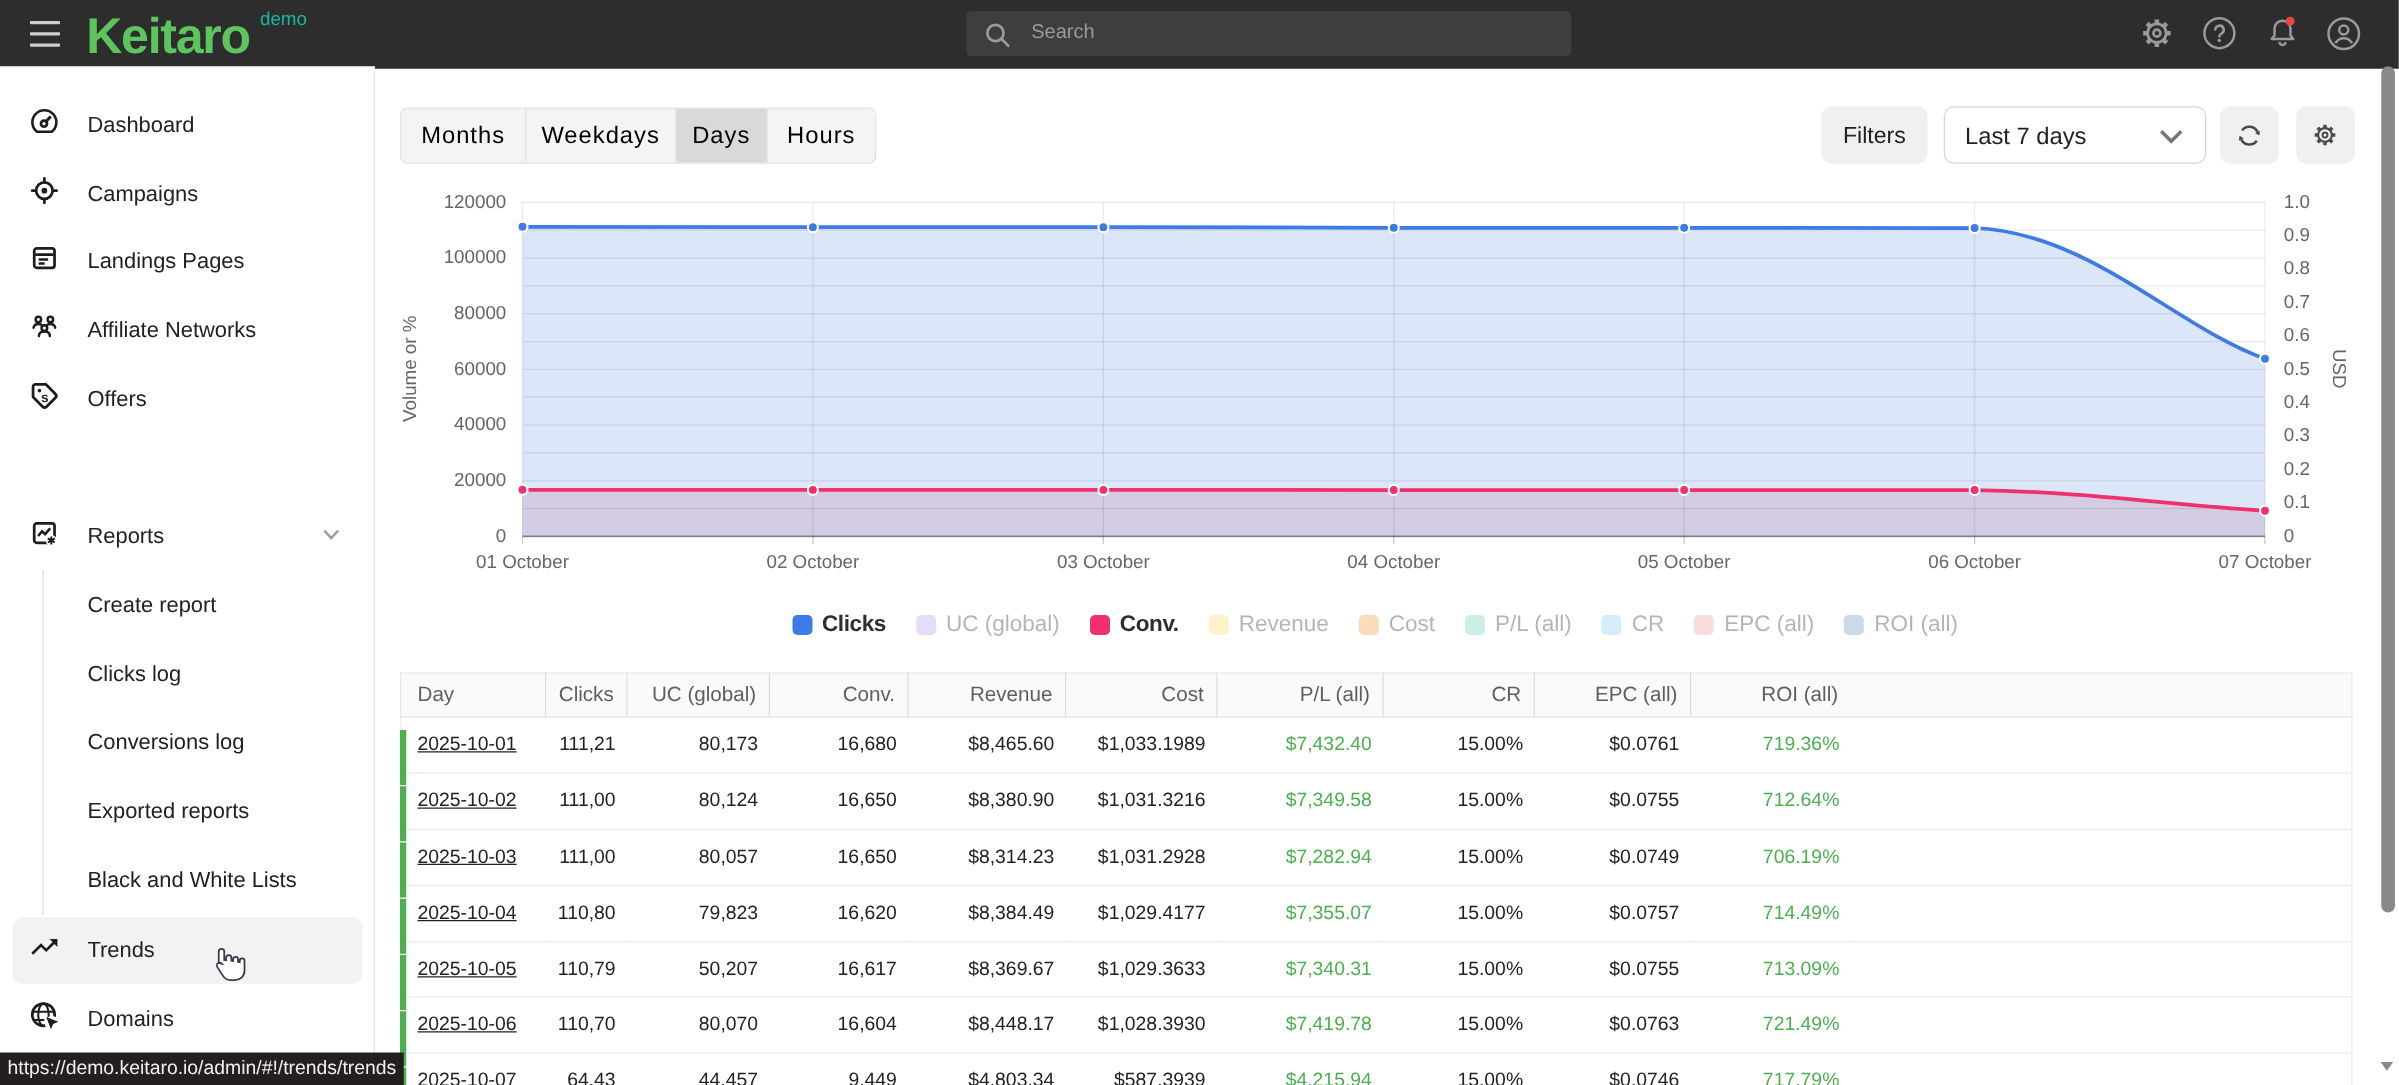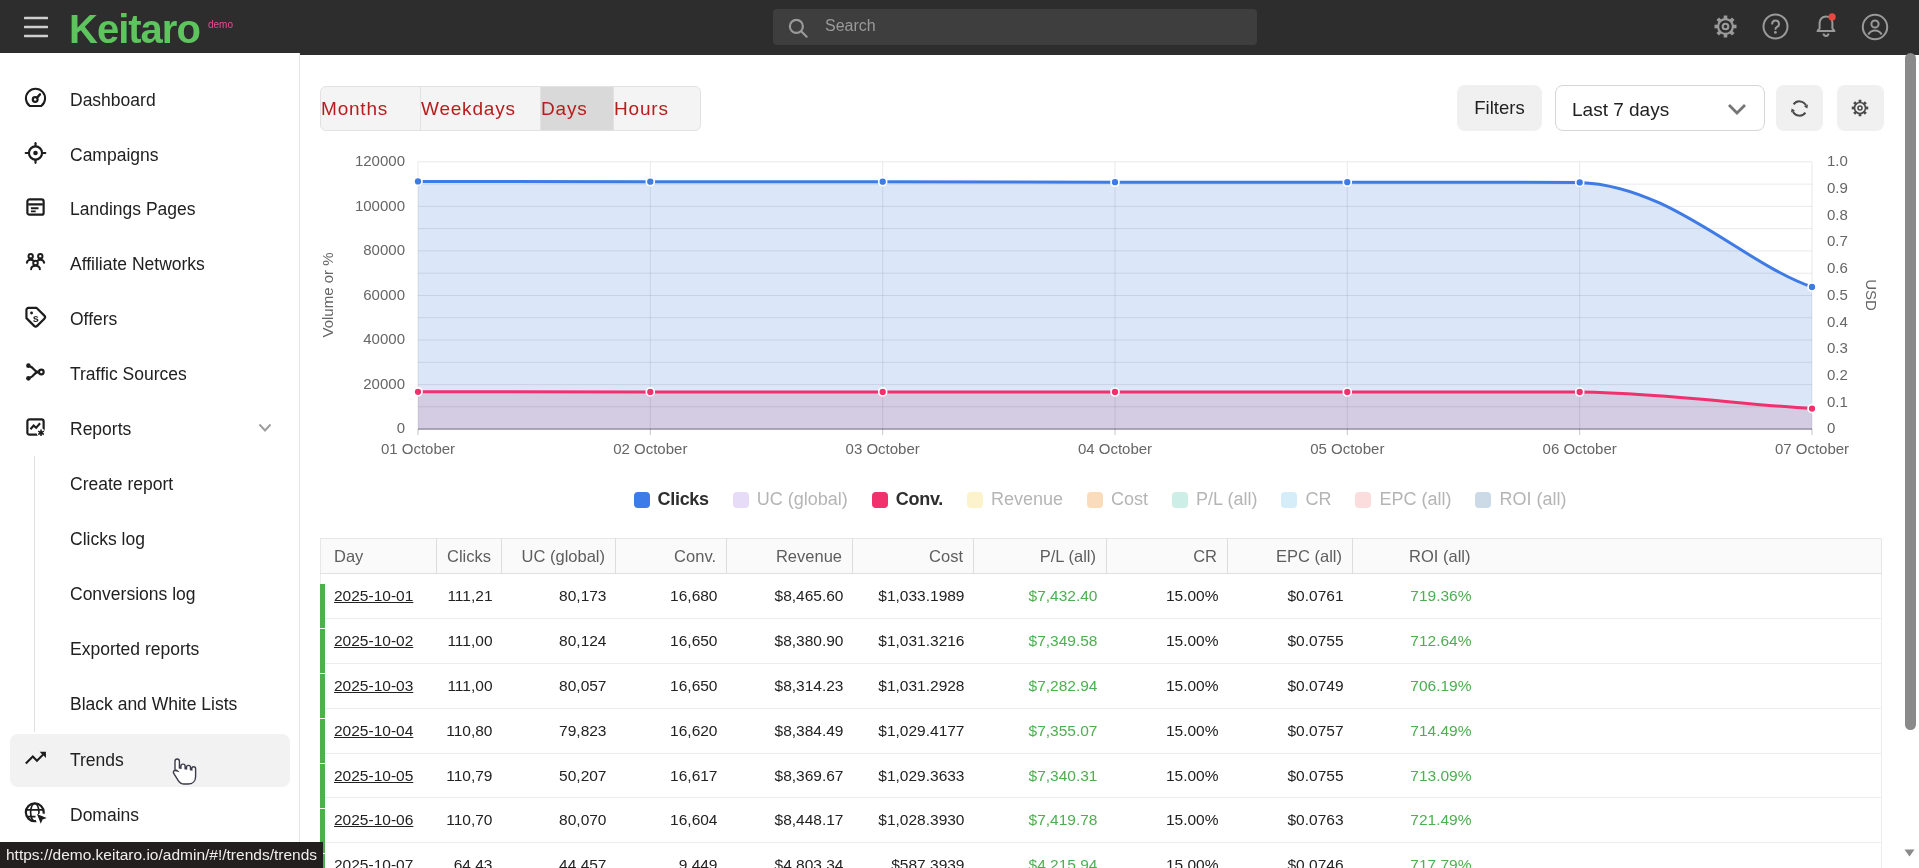--- a/index.html
+++ b/index.html
@@ -2,38 +2,38 @@
 <html><head>
 <meta charset="utf-8">
 <style>
   * { margin:0; padding:0; box-sizing:border-box; }
   html,body { width:1919px; height:868px; overflow:hidden; background:#fff;
     font-family:"Liberation Sans", sans-serif; }
   .abs { position:absolute; }
   
   #topbar { position:absolute; left:0; top:0; width:1919px; height:55px; background:#2d2d2d; }
   #logo { position:absolute; left:69px; top:7px; font-size:40px; font-weight:bold; color:#5ec45e; letter-spacing:-1px; }
-  #demo { position:absolute; left:208px; top:19px; font-size:10px; color:#ec4899; }
+  #demo { position:absolute; left:208px; top:7px; font-size:15px; color:#14b8a6; }
   #search { position:absolute; left:733px; top:9px; width:484px; height:36px; background:#3e3e3e; border-radius:4px;margin-left:40px; }
   #search .stxt { position:absolute; left:52px; top:8px; font-size:16px; color:#9a9a9a; }
   
   #sidebar { position:absolute; left:0; top:53px; width:300px; height:815px; background:#fff; border-right:1px solid #e4e4e4; }
   .mi { position:absolute; left:0; width:324px; height:55px; }
   .mi .txt { position:absolute; left:70px; top:50%; transform:translateY(-50%); font-size:17.5px; color:#212121; }
   .mi .ic { position:absolute; left:23px; top:50%; transform:translateY(-50%); }
   .sub .txt { left:70px; }
   #trhl { position:absolute; left:10px; top:681px; width:280px; height:53px; background:#f2f2f2; border-radius:8px; }
   #subline { position:absolute; left:34px; top:403px; width:1px; height:276px; background:#e0e0e0; }
   
   #urlbar { position:absolute; left:0; top:842px; width:323px; height:26px; background:#241f1f; color:#efefef; font-size:15.5px; line-height:26px; padding-left:6px; z-index:60; }
   
   #sbthumb { position:absolute; left:1905px; top:53px; width:11px; height:677px; background:#8a8a8a; border-radius:6px; }
   
   .tabwrap { position:absolute; left:320px; top:86px; height:45px; background:#f4f4f4; border:1px solid #e2e2e2; border-radius:6px; display:flex; }
-  .tab { height:43px; line-height:43px; font-size:19px; letter-spacing:0.8px; color:#b91c1c; border-right:1px solid #e2e2e2; }
+  .tab { height:43px; line-height:43px; font-size:19px; letter-spacing:0.8px; color:#000000; text-align:center; border-right:1px solid #e2e2e2; }
   .tab:last-child { border-right:none; }
   .tab.sel { background:#d9d9d9; }
   .btn { position:absolute; top:85px; height:46px; background:#f0f0f0; border-radius:8px; }
   #filters { left:1457px; width:85px; font-size:18.5px; color:#212121; text-align:center; line-height:46px; }
   #sel7 { position:absolute; left:1555px; top:85px; width:210px; height:46px; background:#fff; border:1px solid #d6d6d6; border-radius:8px; }
   #sel7 .t { position:absolute; left:16px; top:12.5px; font-size:19px; color:#212121; }
   #rfbtn { left:1776px; width:47px; }
   #gearbtn { left:1837px; width:47px; }
   
   #legend { position:absolute; left:300px; top:489px; width:1600px; display:flex; justify-content:center; align-items:center; }
@@ -149,30 +149,20 @@
         </svg></span>
       <span class="txt">Affiliate Networks</span>
     </div>
   <div class="mi" style="top:238.5px">
       <span class="ic"><svg width="25" height="25" viewBox="0 0 24 24">
           <path d="M13.1 3.3 l7.4 7.4 c.8.8.8 2.1 0 2.9 l-6.9 6.9 c-.8.8-2.1.8-2.9 0 l-7.4-7.4 V5.3 c0-1.1.9-2 2-2 z" fill="none" stroke="#1d1d1d" stroke-width="2.1" stroke-linejoin="round"></path>
           <circle cx="8.2" cy="8.2" r="1.4" fill="#1d1d1d"></circle>
           <text x="9.4" y="17" font-size="10.5" font-weight="bold" fill="#1d1d1d" font-family="Liberation Sans">s</text>
         </svg></span>
       <span class="txt">Offers</span>
-    </div>
-  <div class="mi" style="top:293px">
-      <span class="ic"><svg width="25" height="25" viewBox="0 0 24 24">
-          <circle cx="5.2" cy="5.9" r="2.2" fill="#1d1d1d"></circle>
-          <circle cx="5.2" cy="18.1" r="2.2" fill="#1d1d1d"></circle>
-          <path d="M6.8 6.6 c4.2 1.3 3.4 5 7.6 5.4 h1" fill="none" stroke="#1d1d1d" stroke-width="2.2"></path>
-          <path d="M6.8 17.4 c4.2-1.3 3.4-5 7.6-5.4 h1" fill="none" stroke="#1d1d1d" stroke-width="2.2"></path>
-          <circle cx="17.6" cy="12" r="2.2" fill="none" stroke="#1d1d1d" stroke-width="2.1"></circle>
-        </svg></span>
-      <span class="txt">Traffic Sources</span>
     </div>
   <div class="mi" style="top:348px">
       <span class="ic"><svg width="25" height="25" viewBox="0 0 24 24">
           <rect x="4.2" y="4.6" width="15.6" height="14.8" rx="2" fill="none" stroke="#1d1d1d" stroke-width="2.1"></rect>
           <polyline points="7.2,14.2 10.2,10.6 12.6,12.8 16.4,8.4" fill="none" stroke="#1d1d1d" stroke-width="2"></polyline>
           <circle cx="17.3" cy="17.6" r="4.2" fill="#fff"></circle>
           <circle cx="17.3" cy="17.6" r="1.5" fill="#1d1d1d"></circle>
           <g stroke="#1d1d1d" stroke-width="1.5">
             <line x1="17.3" y1="14.5" x2="17.3" y2="20.7"></line>
             <line x1="14.6" y1="16" x2="20" y2="19.2"></line>

